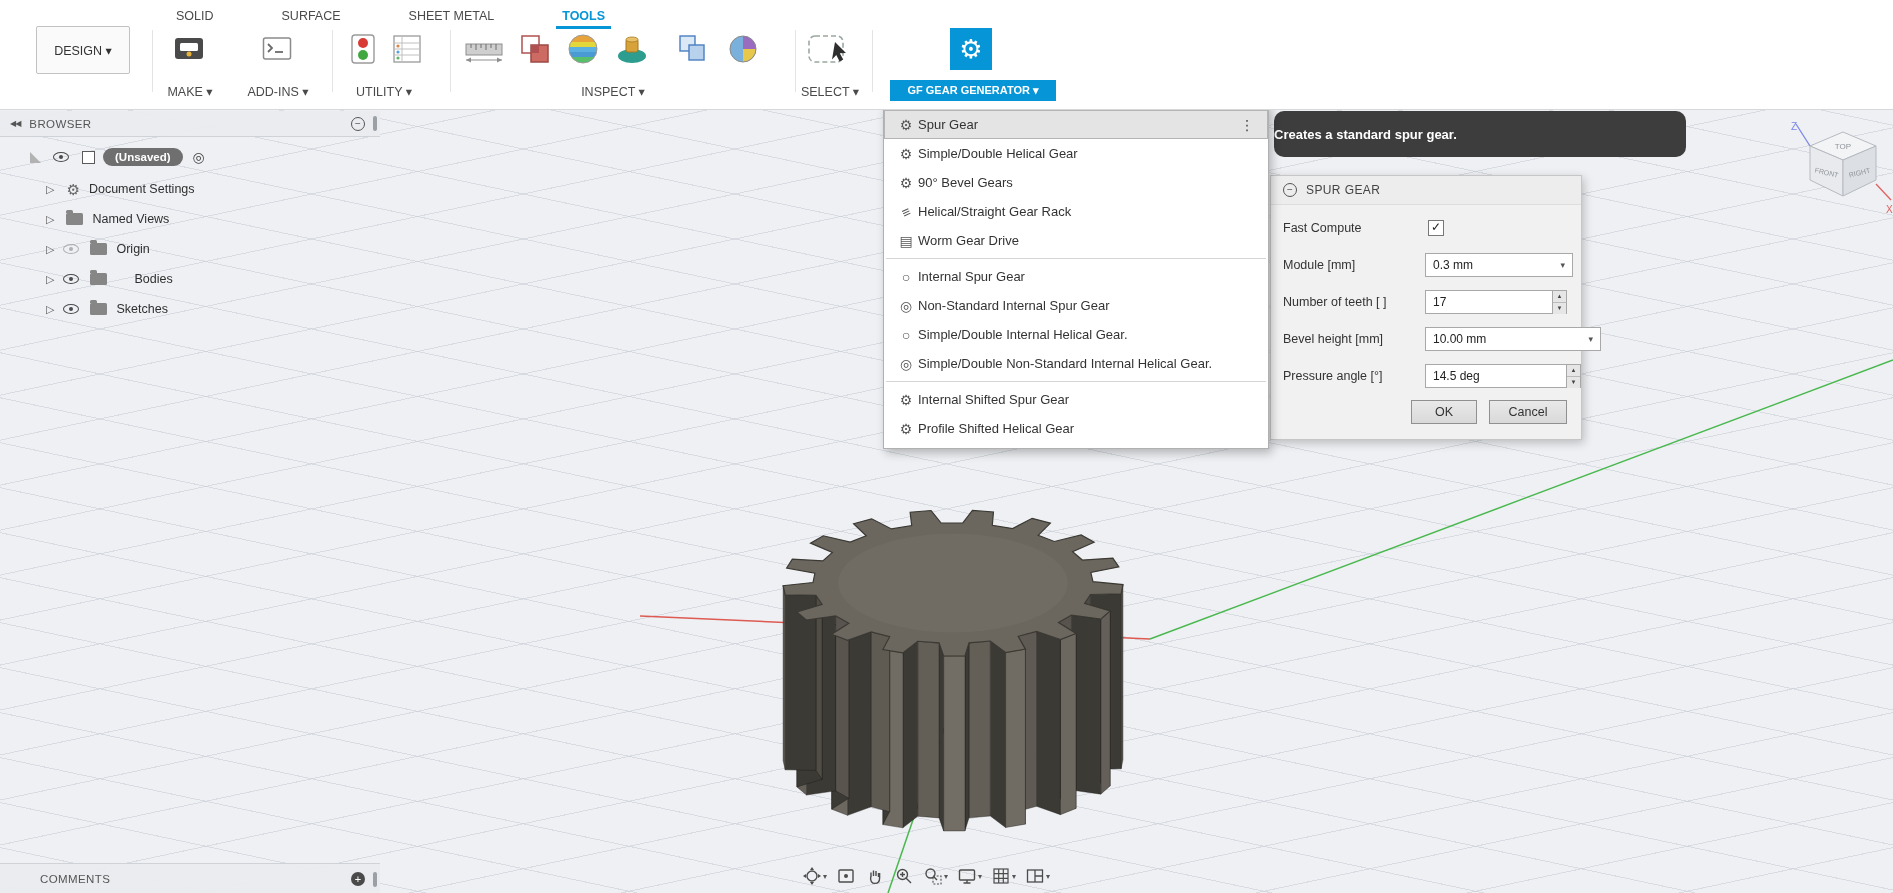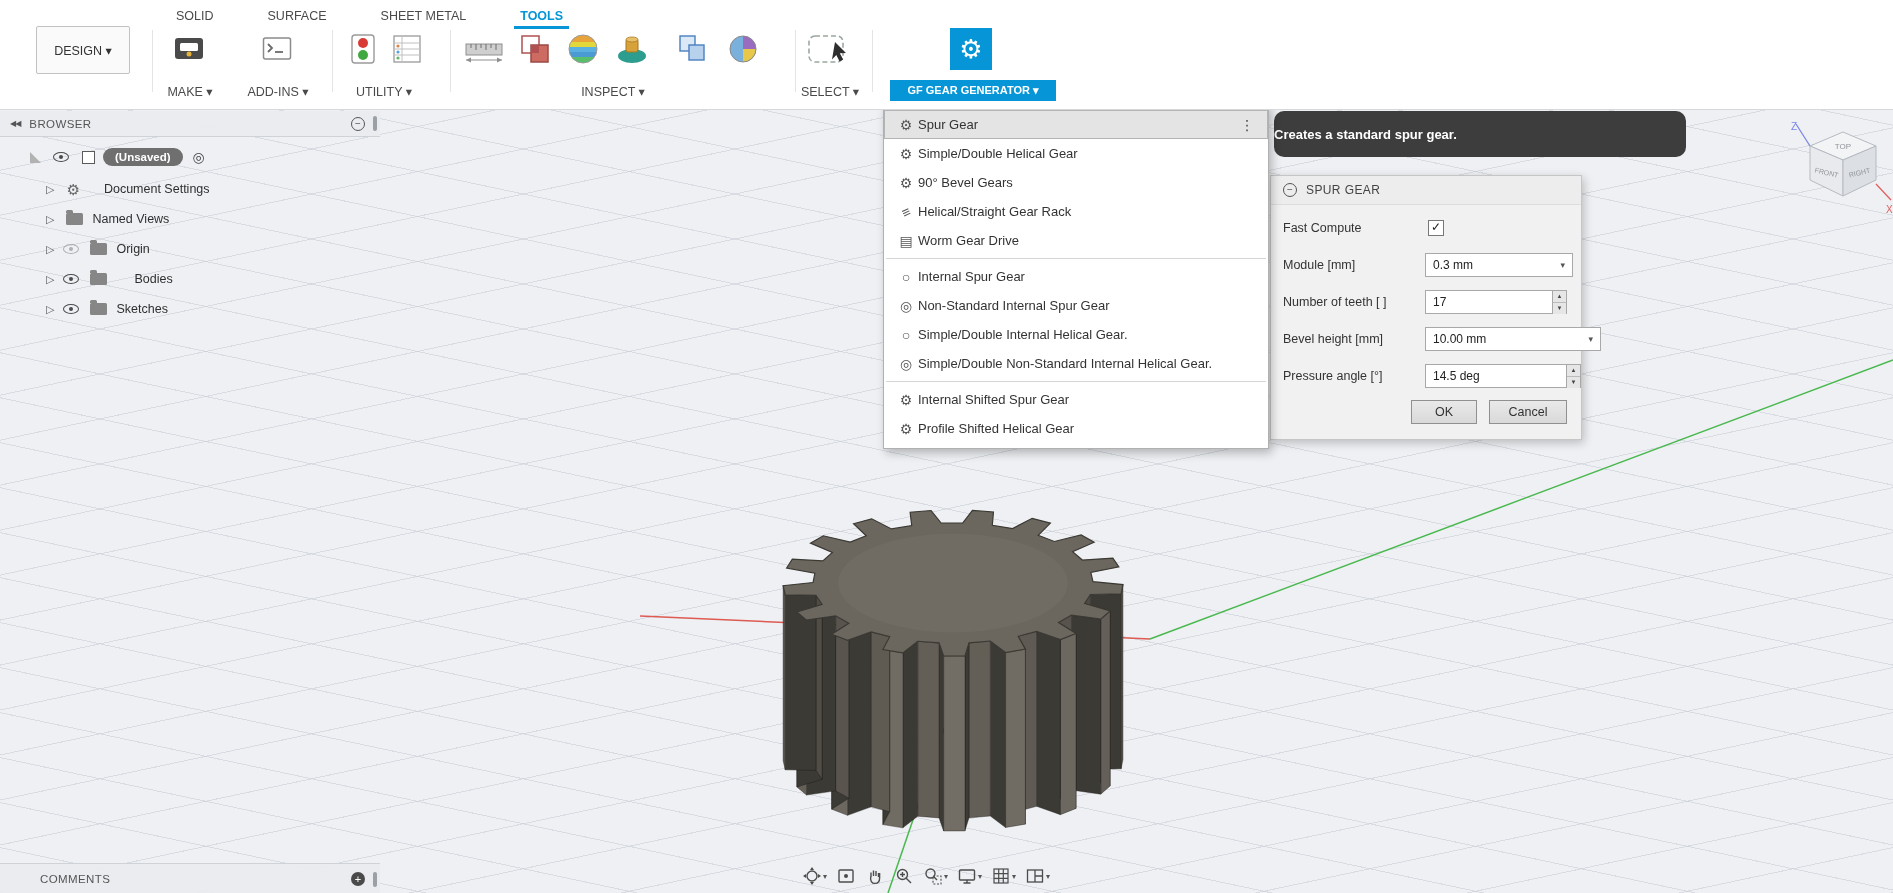--- a/index.html
+++ b/index.html
@@ -7,21 +7,21 @@
     width:1893px;height:893px;overflow:hidden;position:relative;
     font-family:"Liberation Sans",sans-serif;
     background-color:#eef0f3;
     background-image:
       repeating-linear-gradient(12deg, rgba(198,204,212,.55) 0 1px, transparent 1px 44px),
       repeating-linear-gradient(348deg, rgba(198,204,212,.55) 0 1px, transparent 1px 44px);
   }
   
   #topbar{position:absolute;left:0;top:0;width:1893px;height:109px;background:#ffffff;border-bottom:1px solid #d6d8da;z-index:40}
   #design-btn{position:absolute;left:36px;top:26px;width:92px;height:46px;border:1px solid #c2c2c2;background:#fafafa;border-radius:2px;display:flex;align-items:center;justify-content:center;font-size:12.5px;color:#333;cursor:pointer}
-  #tabs{position:absolute;left:176px;top:6px;display:flex;gap:54px;font-size:12.5px;color:#4a4a4a;height:20px;align-items:center}
+  #tabs{position:absolute;left:176px;top:6px;display:flex;gap:68px;font-size:12.5px;color:#4a4a4a;height:20px;align-items:center}
   .tab{position:relative;cursor:pointer;white-space:nowrap}
   .tab.active{color:#0696d7;font-weight:bold}
   .tab.active::after{content:"";position:absolute;left:-6px;right:-6px;bottom:-6px;height:3px;background:#0696d7}
   .vsep{position:absolute;top:30px;height:62px;width:1px;background:#e4e4e4}
   .grp-label{position:absolute;top:84px;font-size:12.5px;color:#4a4a4a;text-align:center;cursor:pointer;white-space:nowrap}
   .ticon{position:absolute;top:32px;cursor:pointer}
   #gg-icon{position:absolute;left:950px;top:28px;width:42px;height:42px;background:#0696d7;display:flex;align-items:center;justify-content:center;cursor:pointer}
   #gg-icon span{color:#fff;font-size:26px;line-height:1}
   #gg-label{position:absolute;left:890px;top:80px;width:166px;height:21px;background:#0696d7;color:#fff;font-size:11px;font-weight:bold;display:flex;align-items:center;justify-content:center;cursor:pointer;white-space:nowrap}
   
@@ -258,21 +258,21 @@
   <span class="tri"></span>
   <span class="eye" style="margin-left:12px"></span>
   <span class="boxicon" style="margin-left:13px"></span>
   <span class="pill" style="margin-left:8px">(Unsaved)</span>
   <span class="radio" style="margin-left:10px">◎</span>
 </div>
 
 <div class="brow" style="left:46px;top:176px">
   <span class="expander">▷</span>
   <span class="gearglyph" style="margin-left:12px">⚙</span>
-  <span style="margin-left:24px">Document Settings</span>
+  <span style="margin-left:9px">Document Settings</span>
 </div>
 
 <div class="brow" style="left:46px;top:206px">
   <span class="expander">▷</span>
   <span class="folder" style="margin-left:12px"></span>
   <span style="margin-left:9px">Named Views</span>
 </div>
 
 <div class="brow" style="left:46px;top:236px">
   <span class="expander">▷</span>

